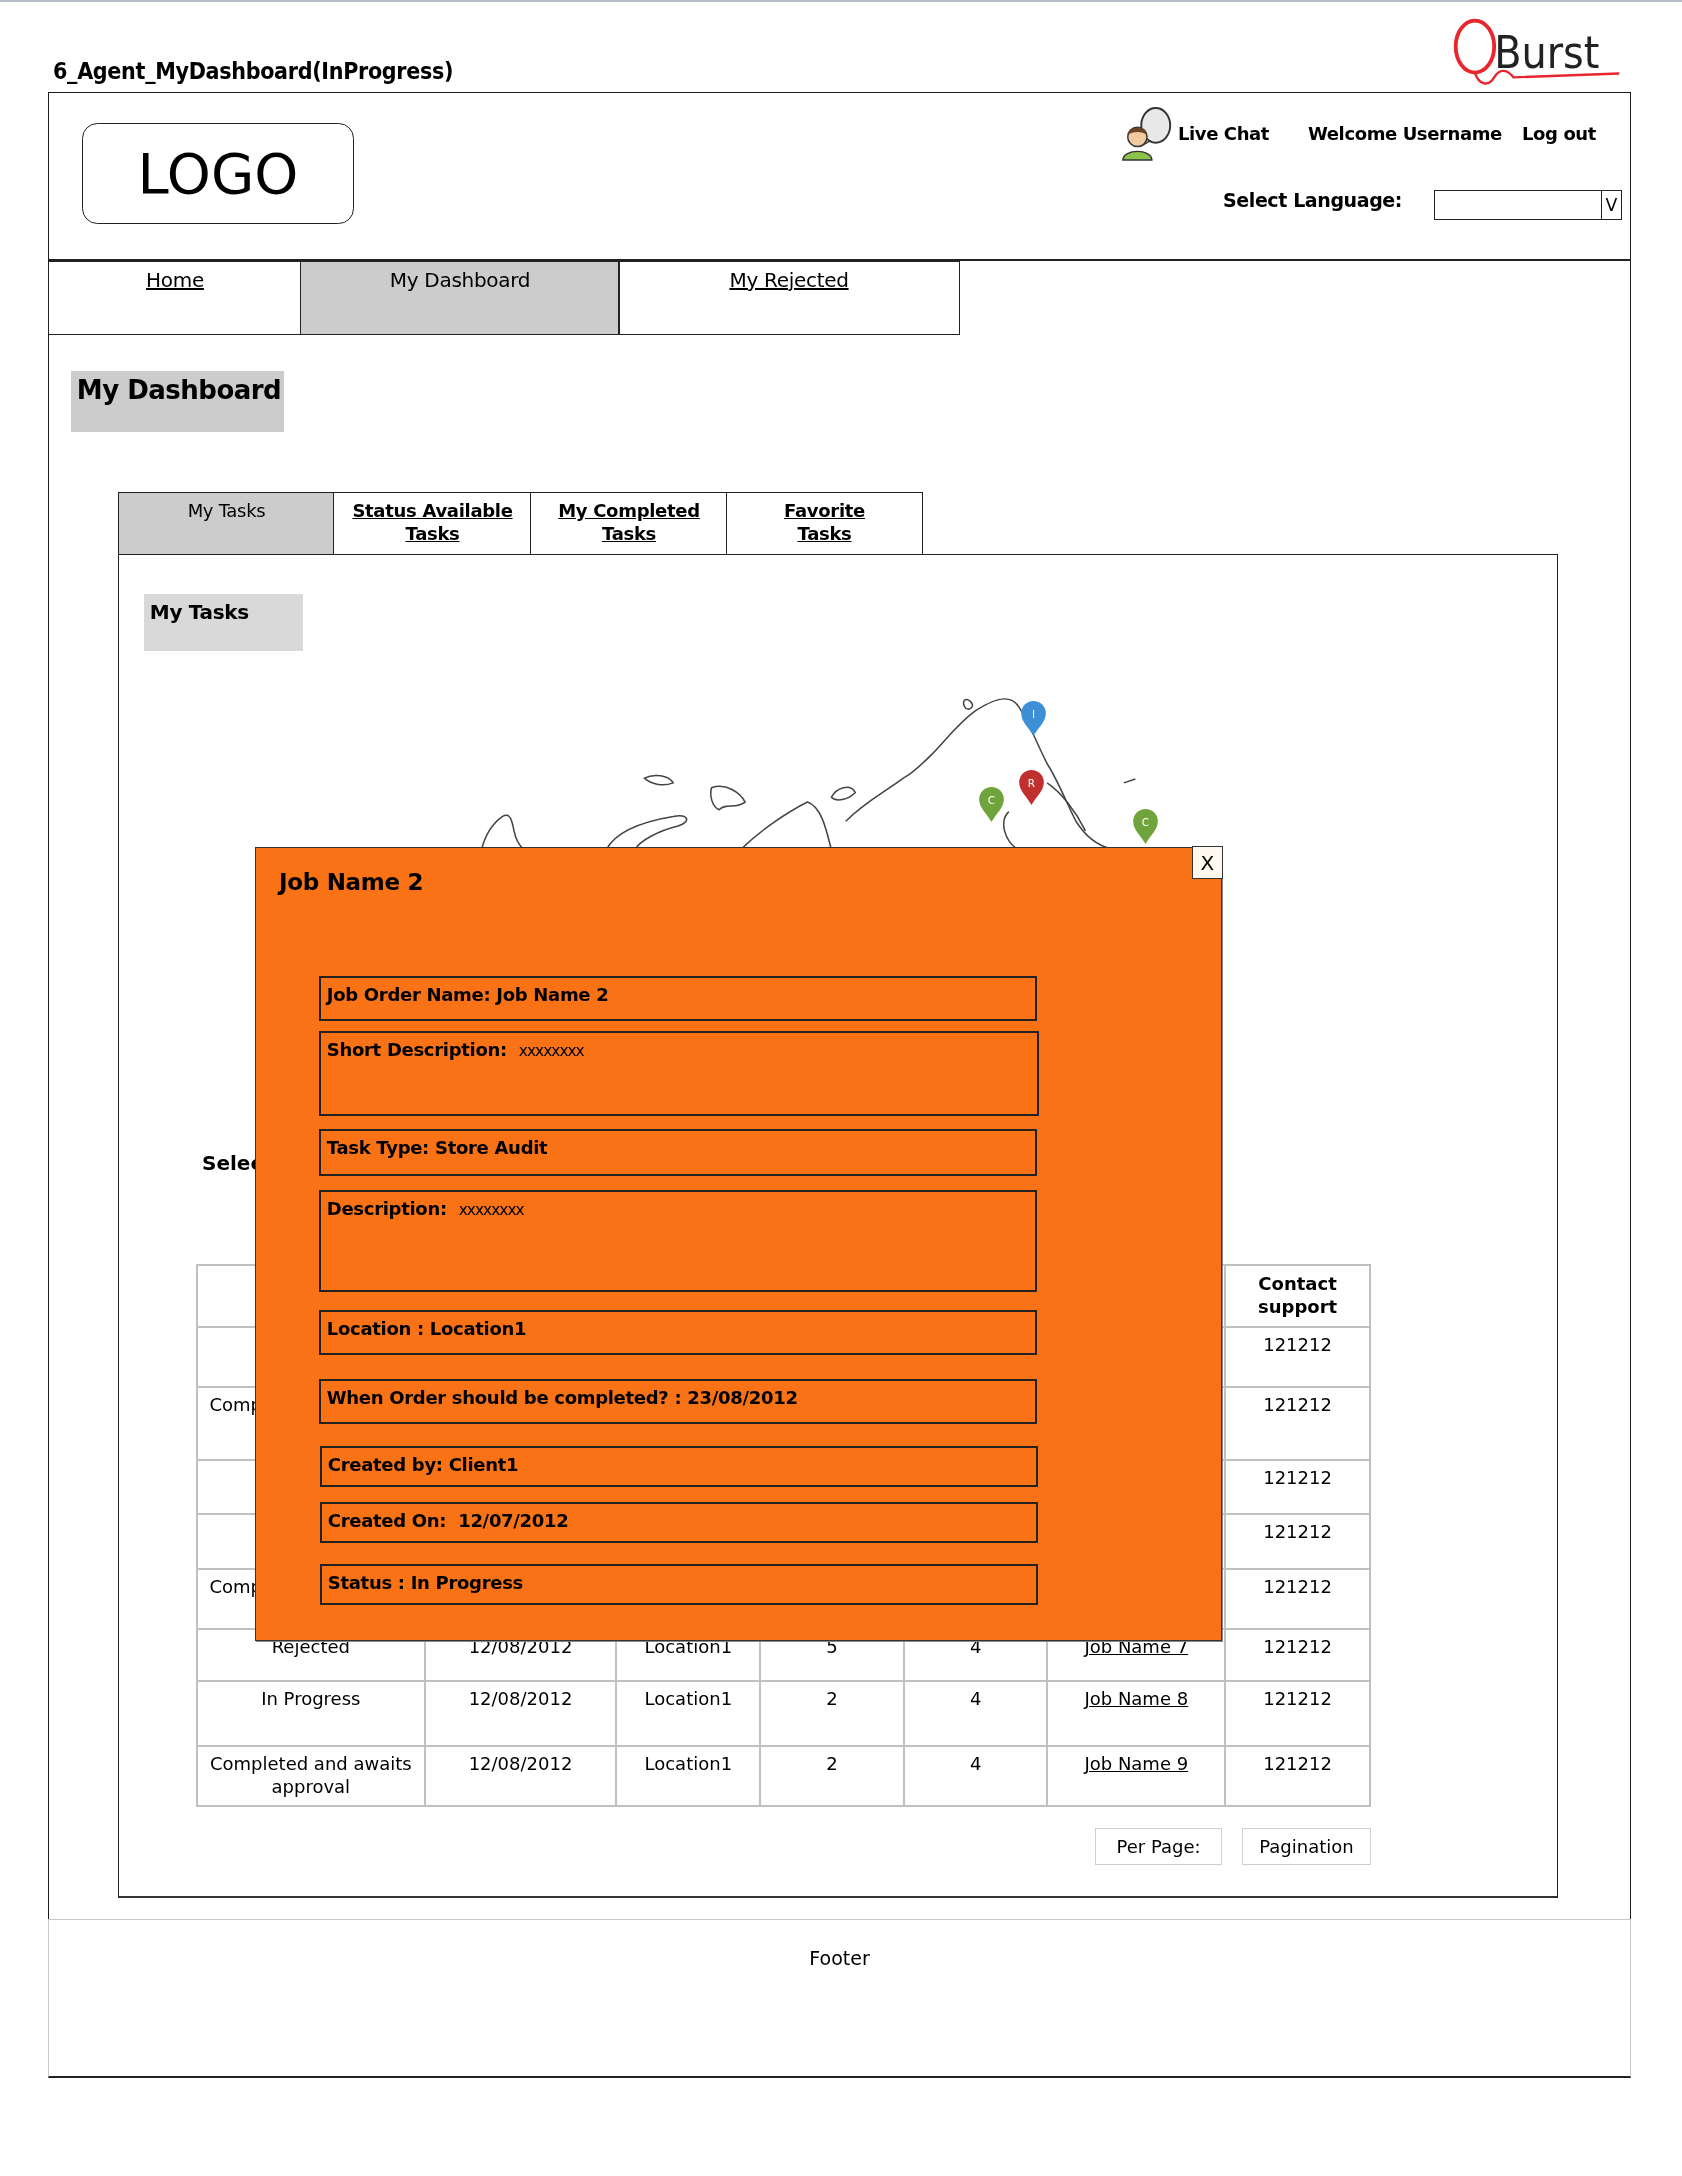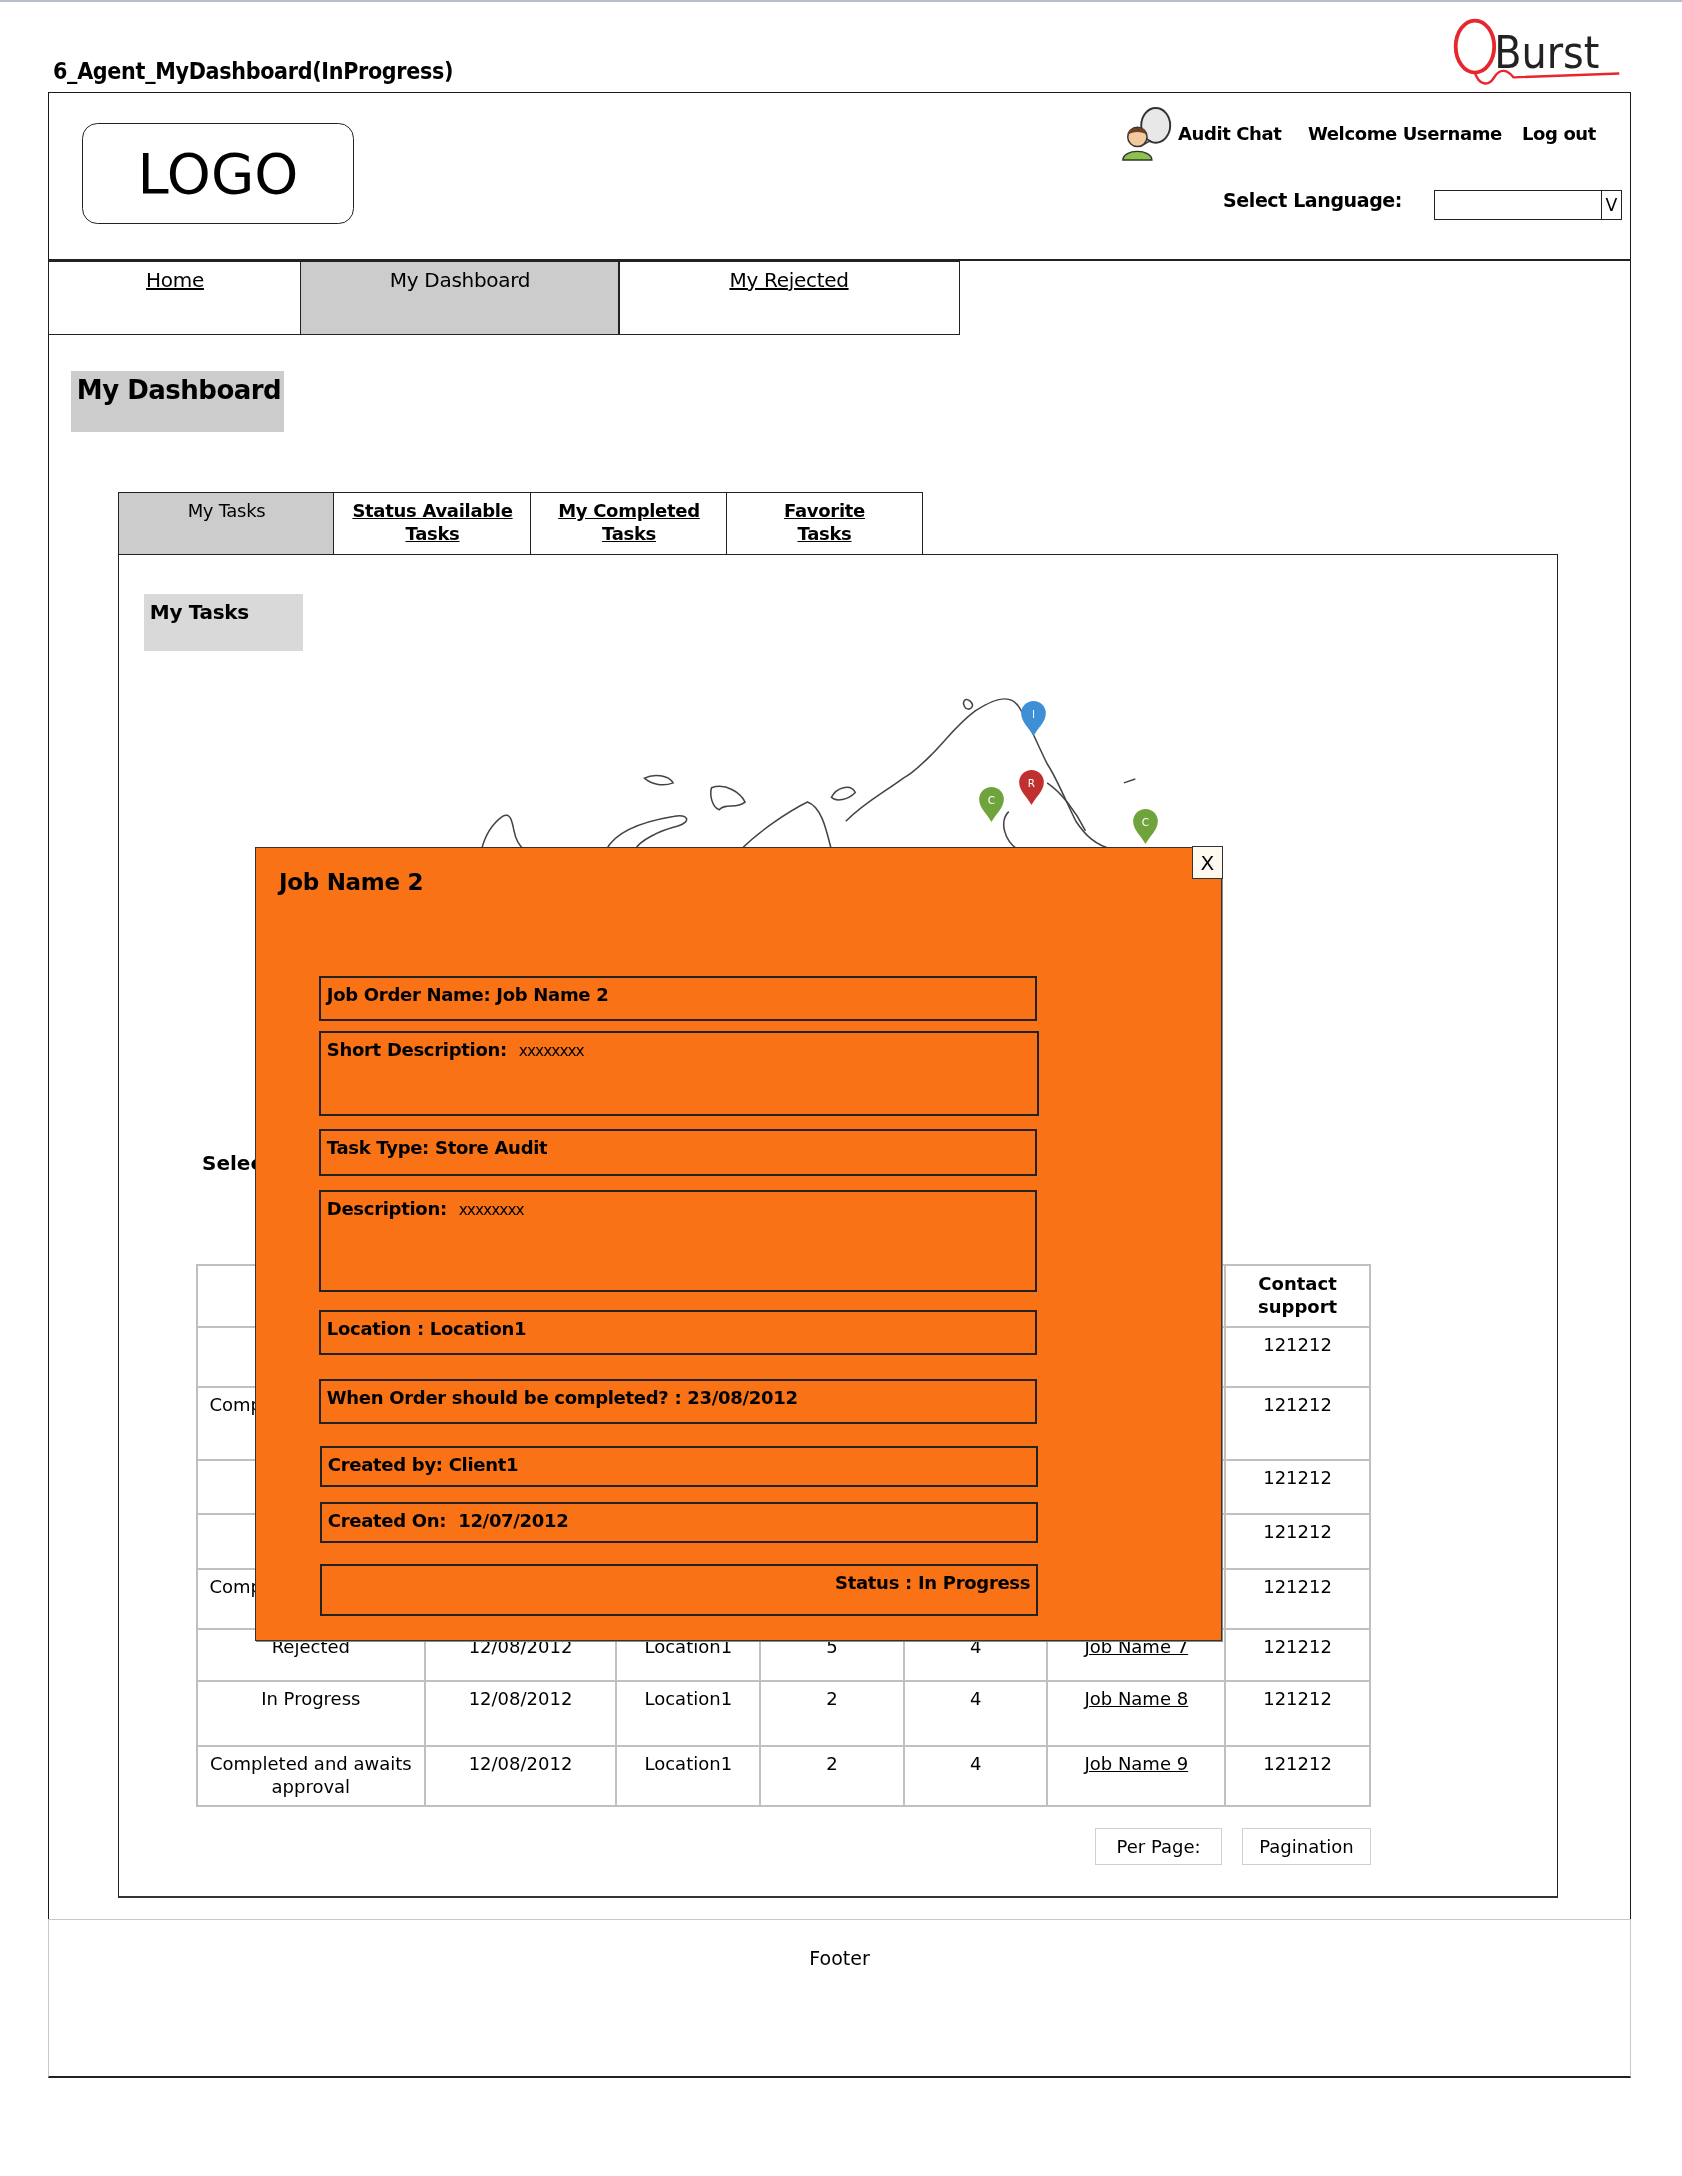--- a/index.html
+++ b/index.html
@@ -69,21 +69,21 @@
 
 <div class="abs chat-icon">
   <svg width="58" height="56" viewBox="0 0 60 58">
     <ellipse cx="38" cy="20" rx="15" ry="18" fill="#e8e8e8" stroke="#333" stroke-width="2"></ellipse>
     <path d="M28 34 L22 42 L32 36 Z" fill="#e8e8e8" stroke="#333" stroke-width="1.5"></path>
     <circle cx="19" cy="32" r="10" fill="#f3c9a0" stroke="#333" stroke-width="1.5"></circle>
     <path d="M9 30 C 9 20, 29 20, 29 30 C 24 26, 14 26, 9 30 Z" fill="#6b4423"></path>
     <path d="M4 56 C 4 44, 34 44, 34 56 Z" fill="#8bc34a" stroke="#333" stroke-width="1.5"></path>
   </svg>
 </div>
-<div class="abs hdr-link" style="left:1178px;">Audit Chat</div>
+<div class="abs hdr-link" style="left:1178px;">Live Chat</div>
 <div class="abs hdr-link" style="left:1308px;">Welcome Username</div>
 <div class="abs hdr-link" style="left:1522px;">Log out</div>
 
 <div class="abs lang-label">Select Language:</div>
 <div class="abs lang-select">
   <span></span>
   <span class="arrow">V</span>
 </div>
 
 <div class="abs nav-item" style="left:48px;width:254px;">
@@ -296,18 +296,18 @@
     <span>23/08/2012</span>
   </div>
   <div class="abs field" style="top:573px;height:41px;left:64px;">
     <span>Created by:</span>
     <span>Client1</span>
   </div>
   <div class="abs field" style="top:629px;height:41px;left:64px;">
     <span>Created On:</span>&nbsp;
     <span>12/07/2012</span>
   </div>
-  <div class="abs field" style="top:691px;height:52px;left:64px;text-align:right;">
+  <div class="abs field" style="top:691px;height:41px;left:64px;">
     <span>Status :</span>
     <span>In Progress</span>
   </div>
 </div>
 
 
 </body></html>

